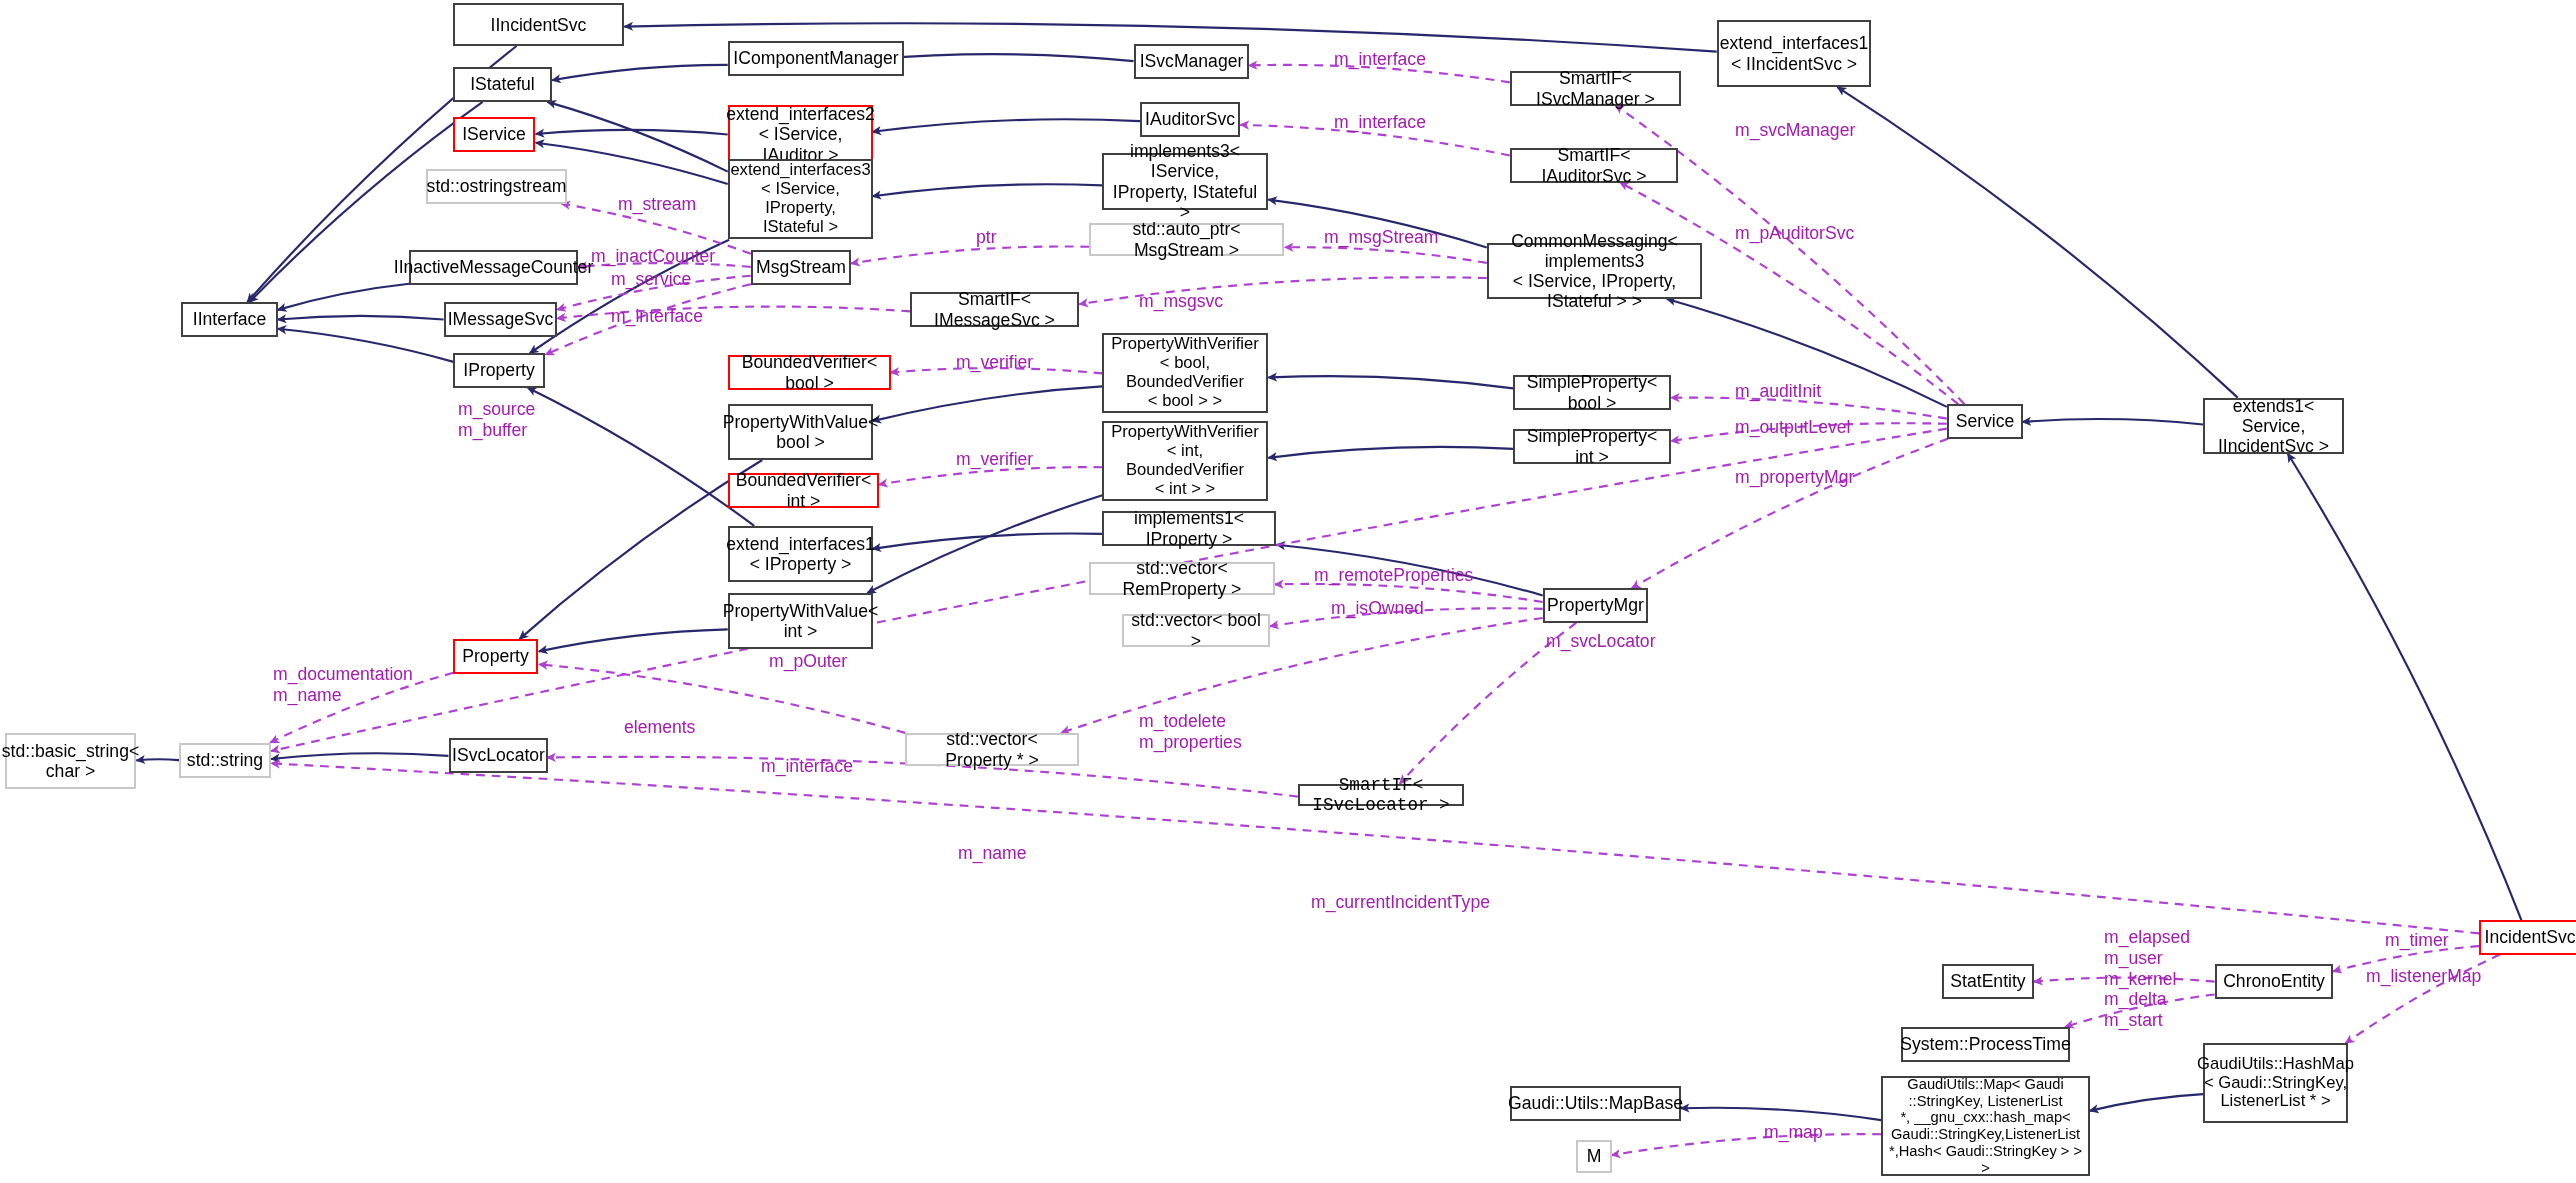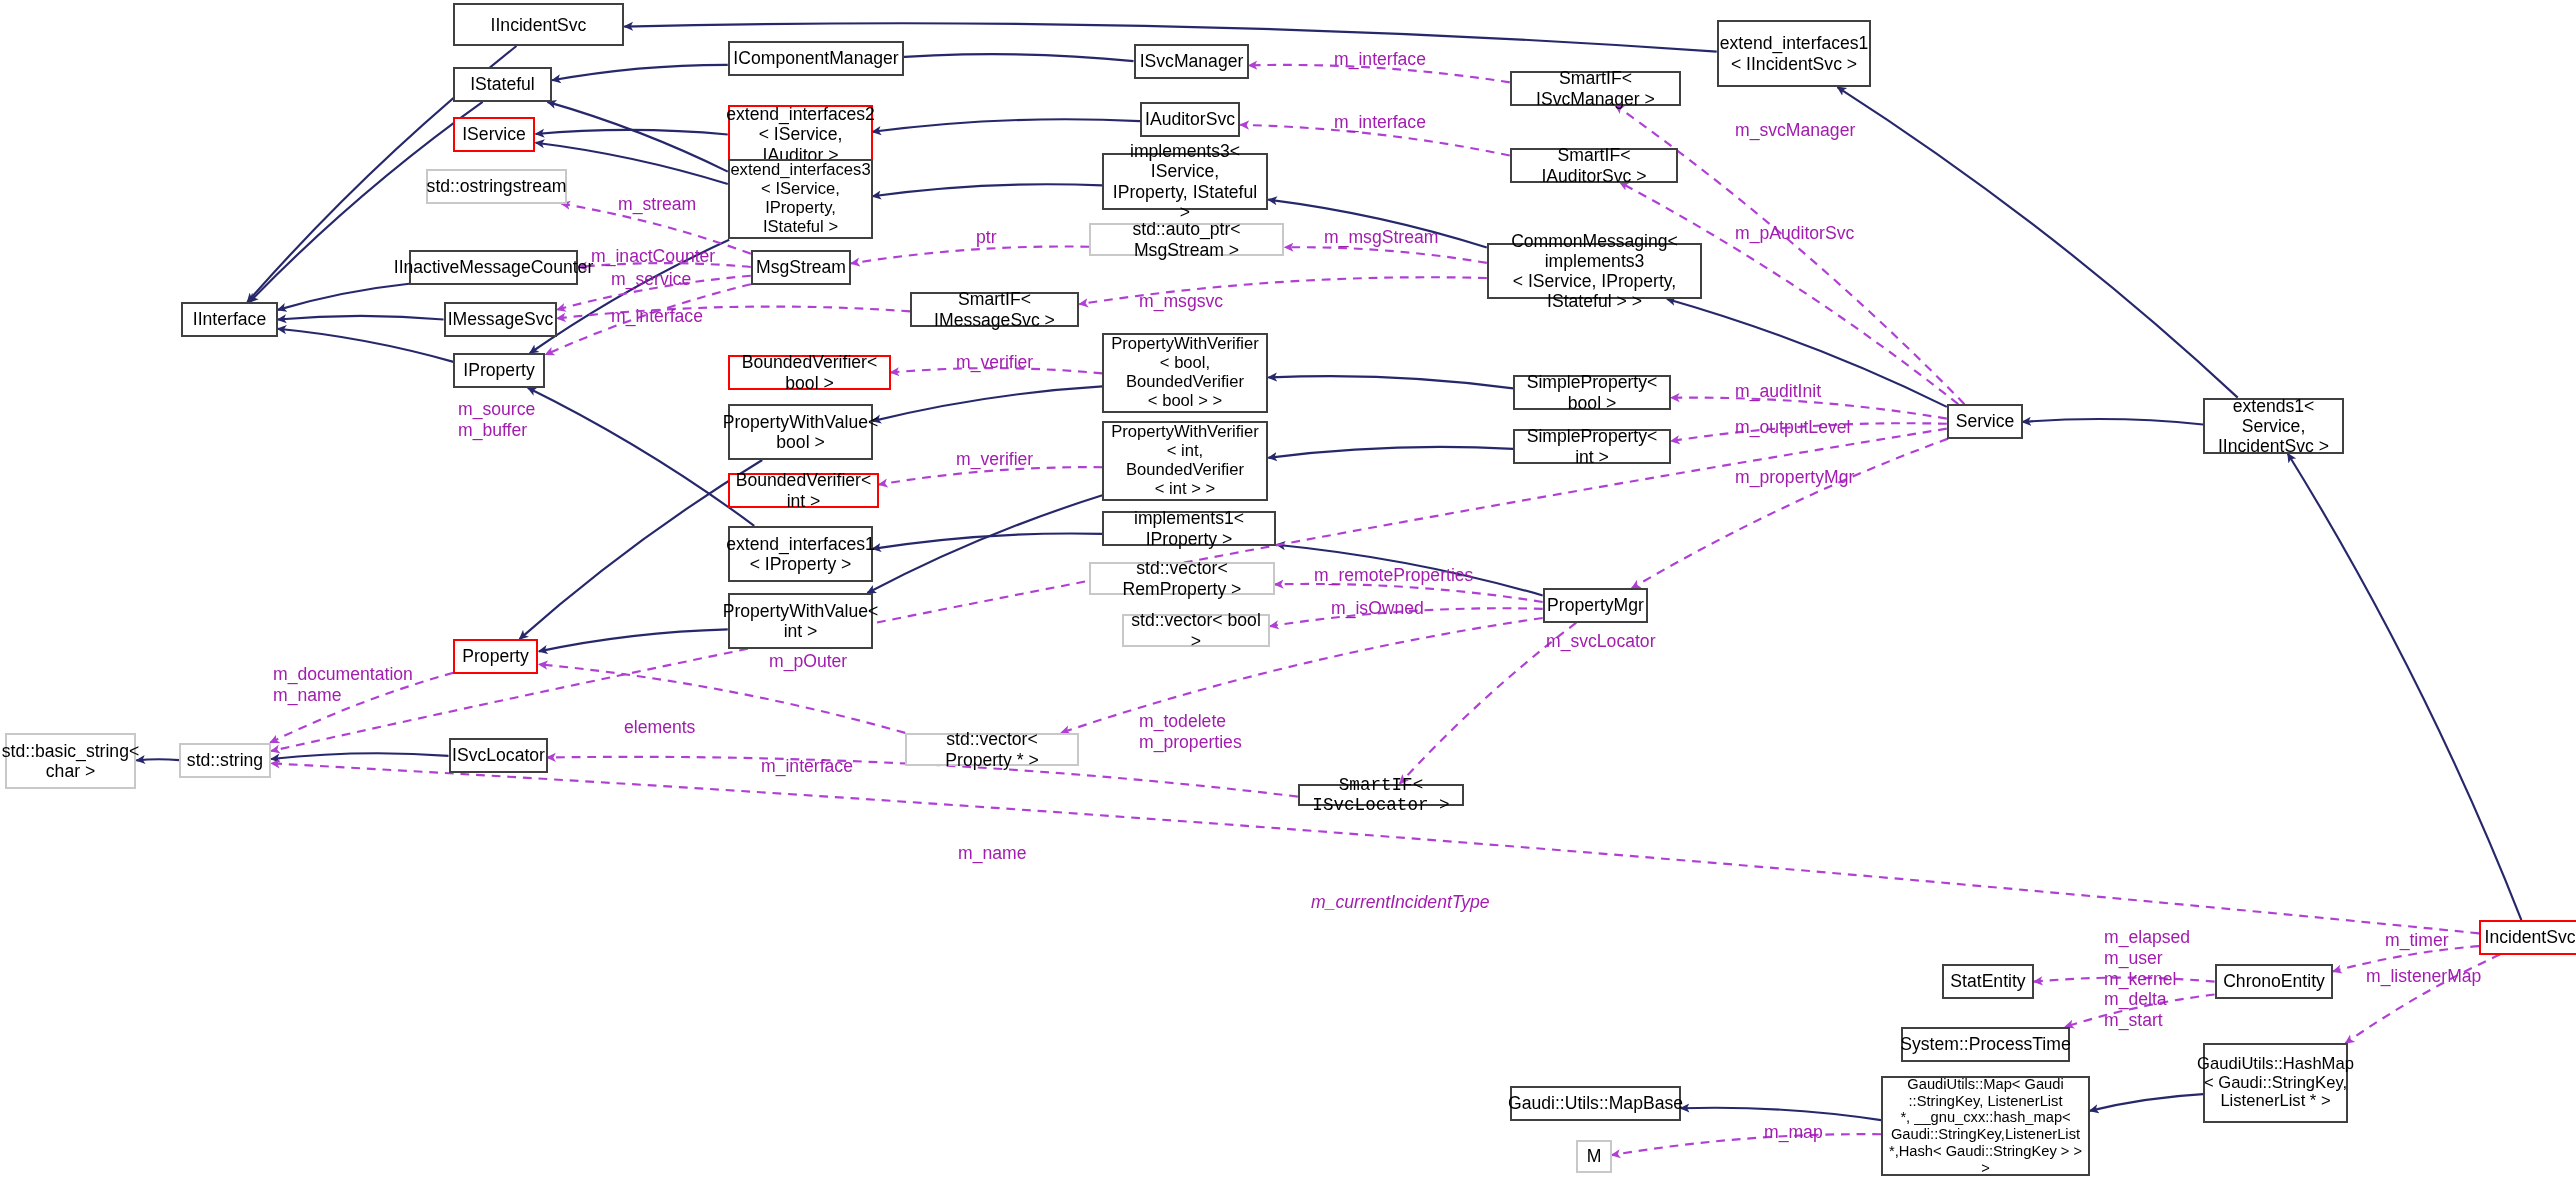--- a/index.html
+++ b/index.html
@@ -194,21 +194,21 @@
       <div class="edgelabel" style="left: 1331px; top: 598px; white-space: pre;">m_isOwned</div>
       <div class="edgelabel" style="left: 1546px; top: 631px; white-space: pre;">m_svcLocator</div>
       <div class="edgelabel" style="left: 769px; top: 651px; white-space: pre;">m_pOuter</div>
       <div class="edgelabel" style="left: 273px; top: 664px; white-space: pre;">m_documentation
 m_name</div>
       <div class="edgelabel" style="left: 624px; top: 697px; white-space: pre; margin-top: 20px;">elements</div>
       <div class="edgelabel" style="left: 1139px; top: 711px; white-space: pre;">m_todelete
 m_properties</div>
       <div class="edgelabel" style="left: 761px; top: 756px; white-space: pre;">m_interface</div>
       <div class="edgelabel" style="left: 958px; top: 843px; white-space: pre;">m_name</div>
-      <div class="edgelabel" style="left: 1311px; top: 892px; white-space: pre; font-style: italic;">m_currentIncidentType</div>
+      <div class="edgelabel" style="left: 1311px; top: 892px; white-space: pre;">m_currentIncidentType</div>
       <div class="edgelabel" style="left: 2104px; top: 927px; white-space: pre;">m_elapsed
 m_user
 m_kernel
 m_delta
 m_start</div>
       <div class="edgelabel" style="left: 2385px; top: 930px; white-space: pre;">m_timer</div>
       <div class="edgelabel" style="left: 2366px; top: 966px; white-space: pre;">m_listenerMap</div>
       <div class="edgelabel" style="left: 1764px; top: 1122px; white-space: pre;">m_map</div>
     </div>
 

